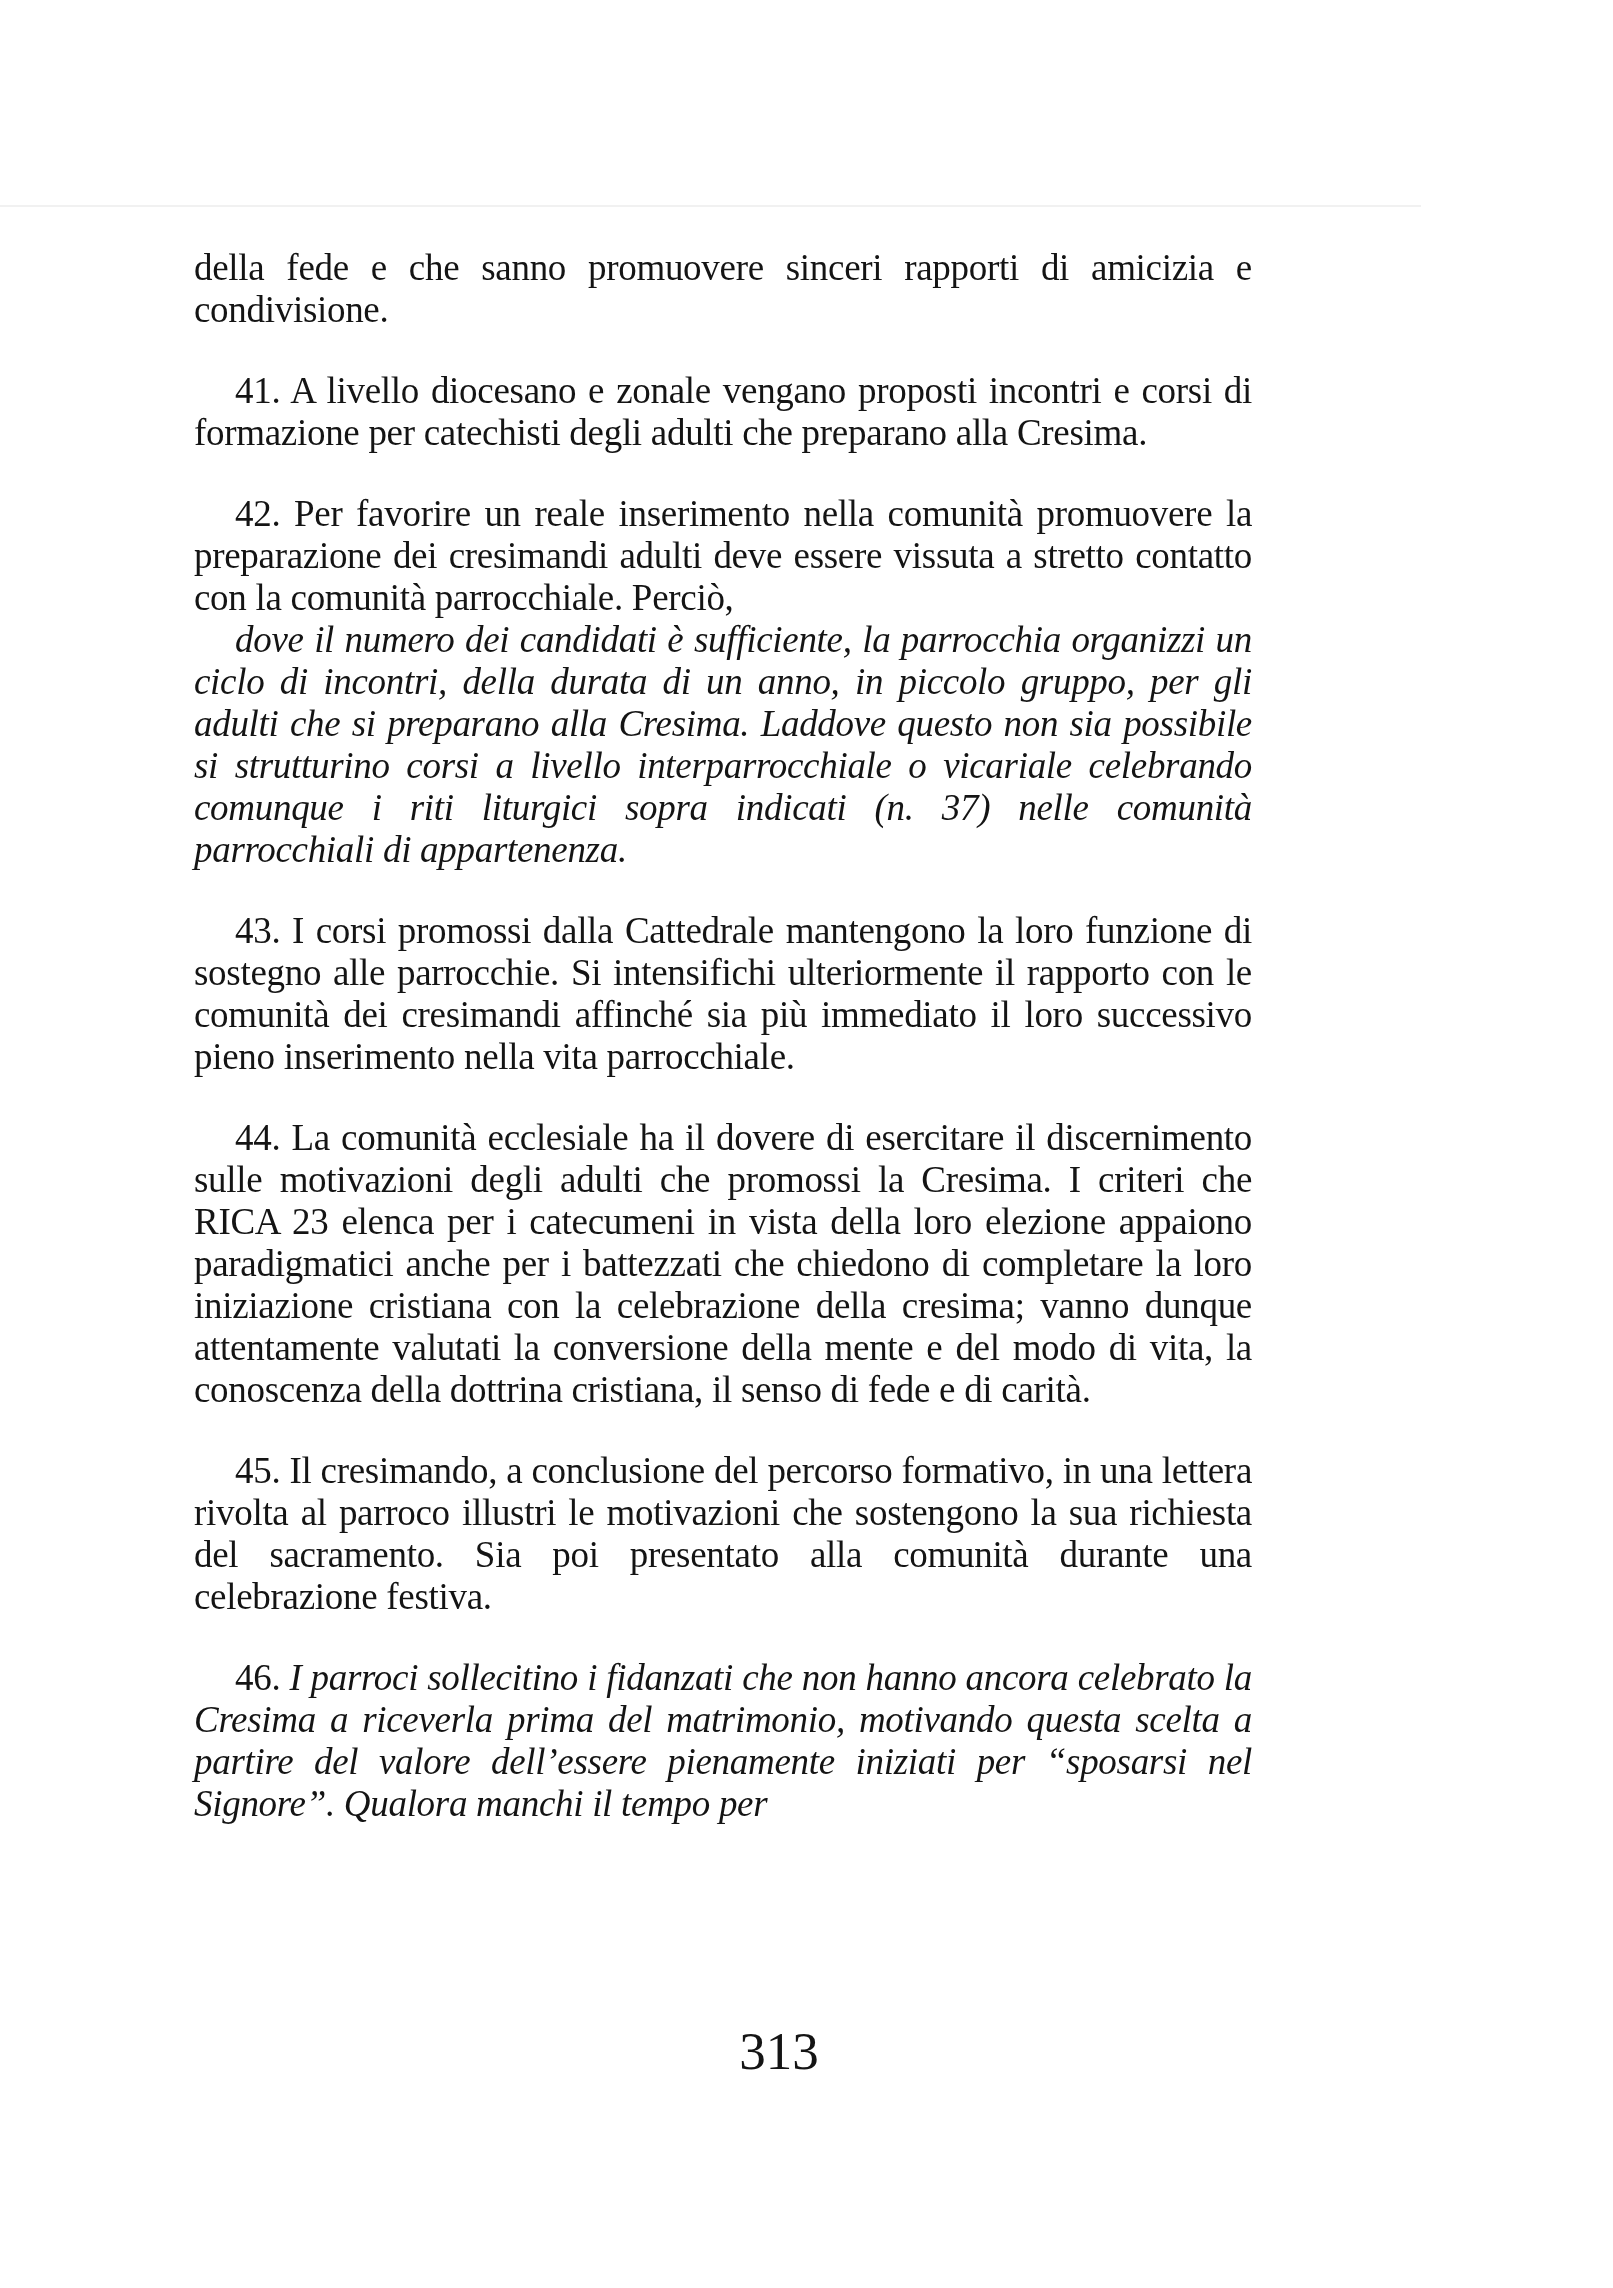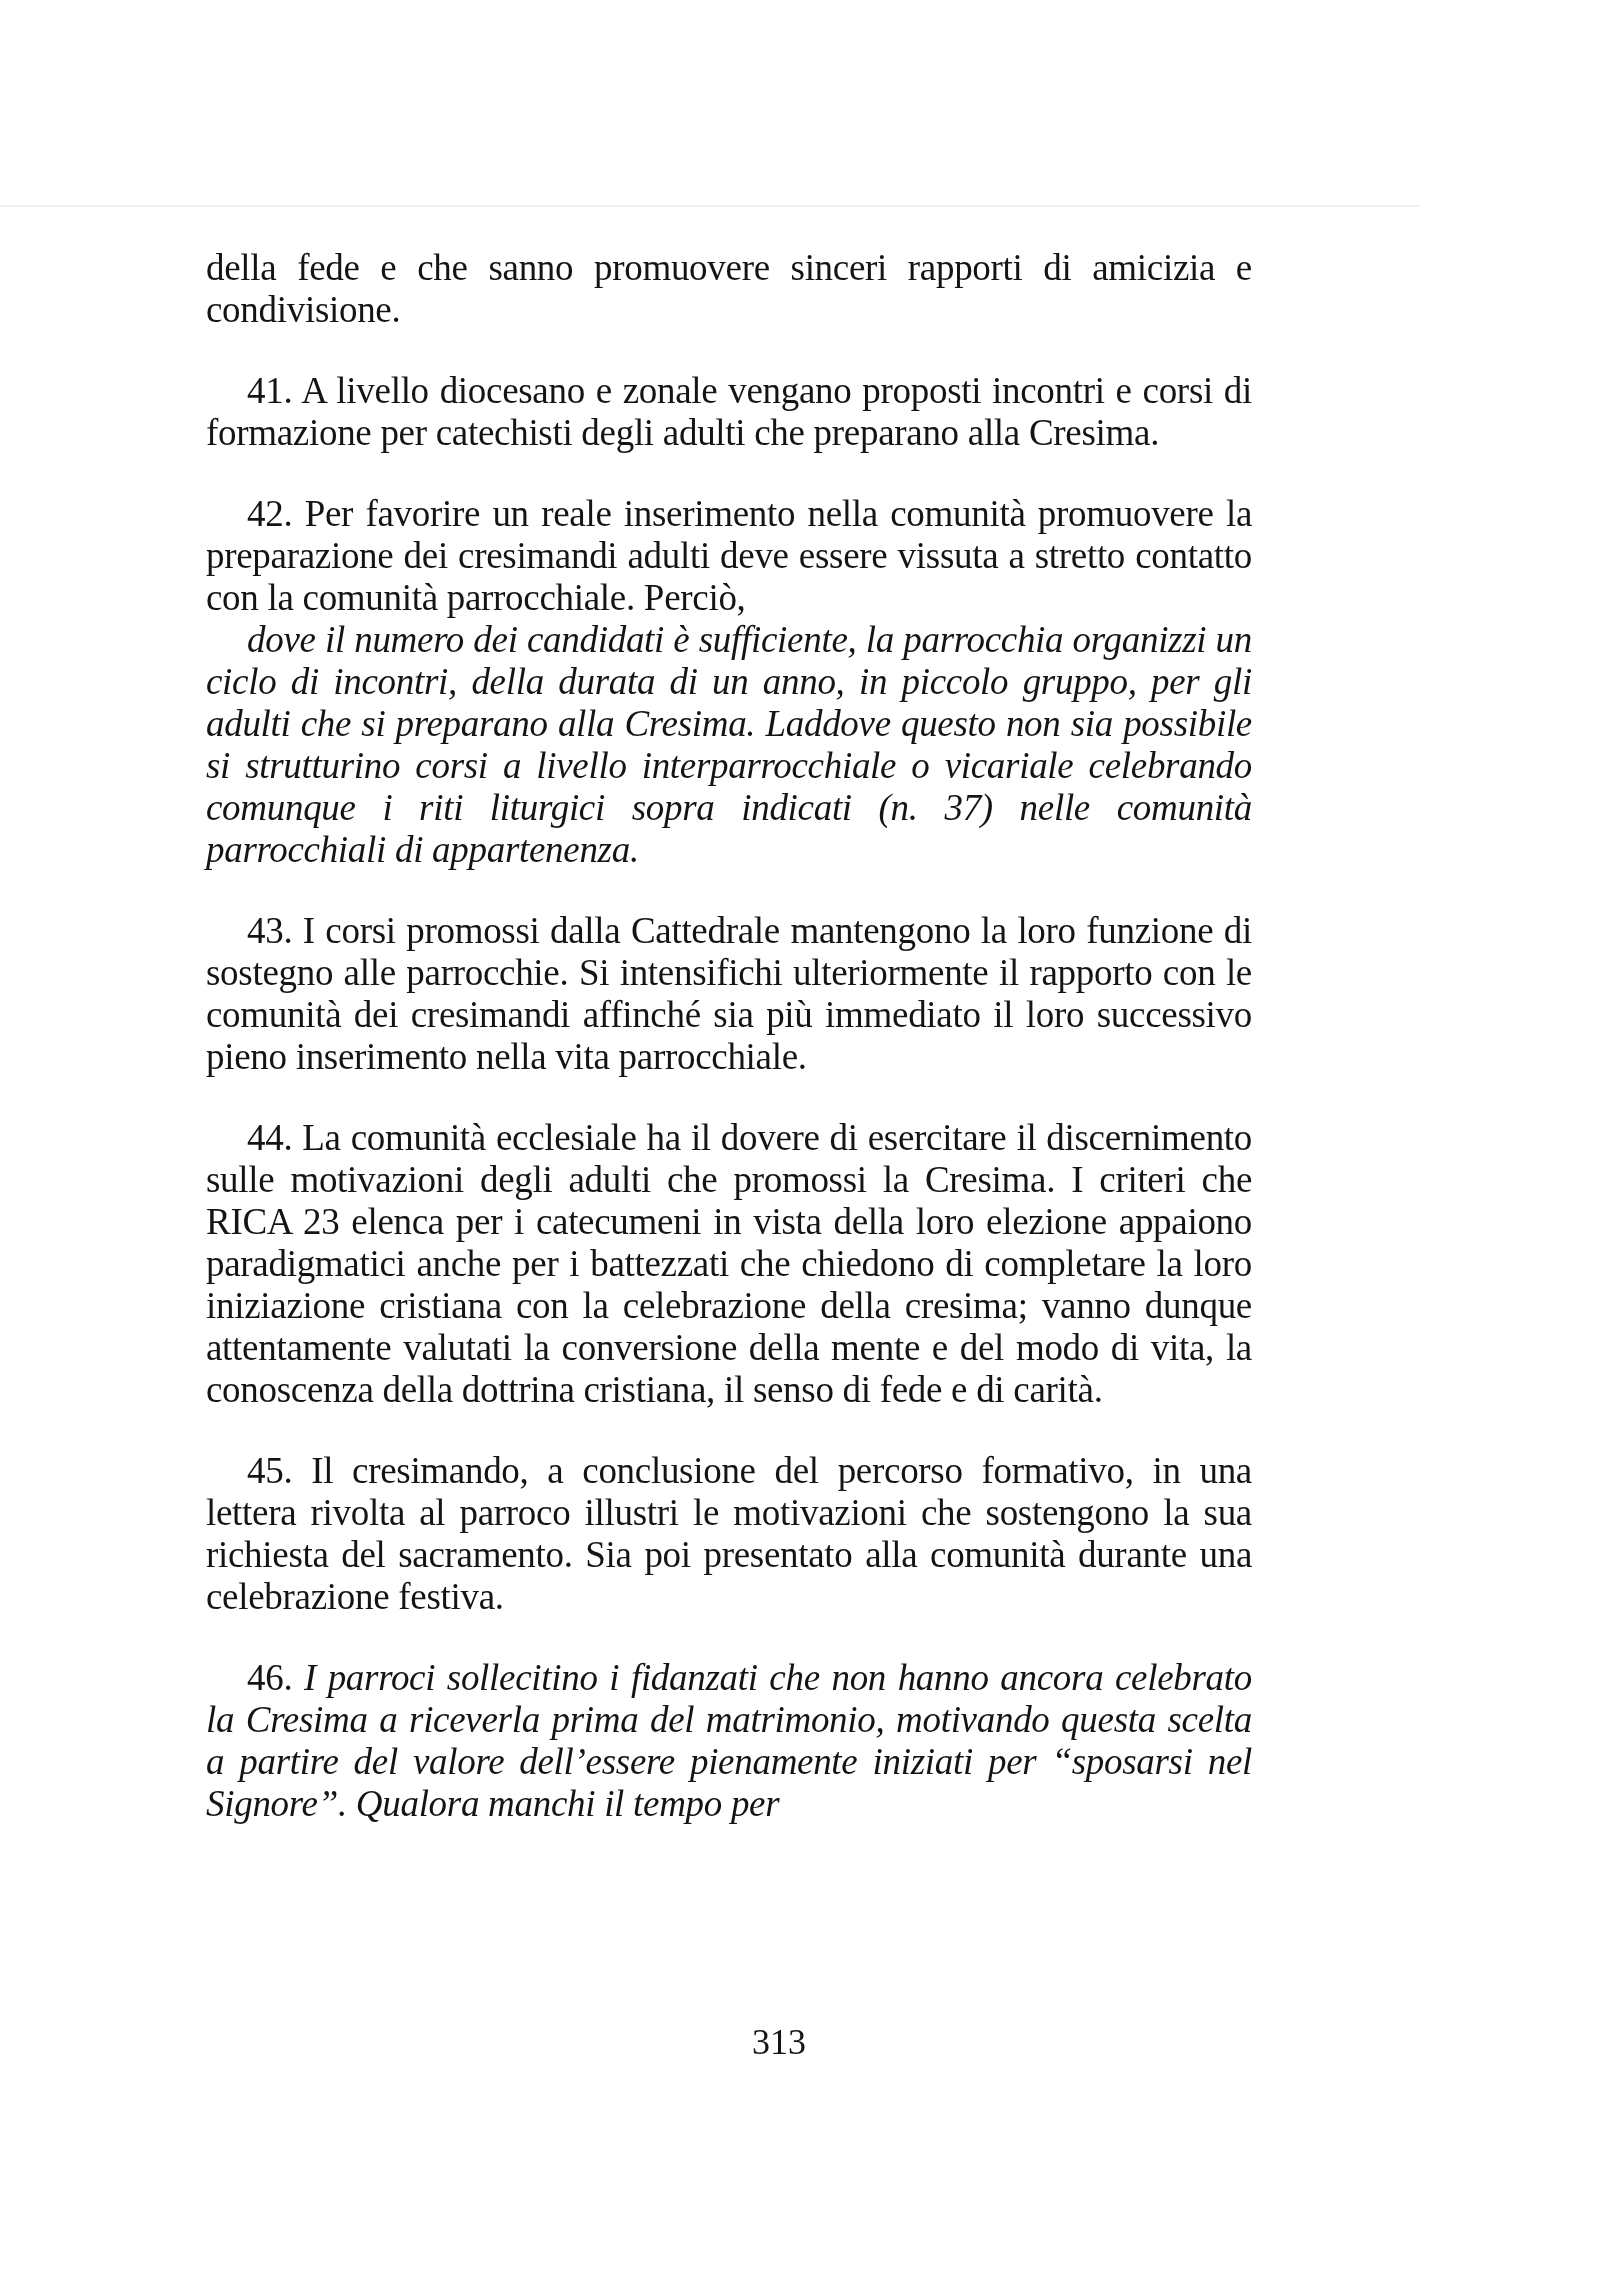--- a/index.html
+++ b/index.html
@@ -27,41 +27,41 @@
       position: absolute;
       left: 194px;
       top: 247px;
       width: 1058px;
       font-size: 37px;
       line-height: 42px;
       text-align: justify;
       letter-spacing: -0.3px;
     }
     .para {
-      margin: 0 0 39px 12px;
+      margin: 0 0 39px 0;
     }
     .para.indent {
       text-indent: 41px;
     }
     .para.block-indent {
       text-indent: 41px;
       margin-top: 0;
     }
     .para.tight { margin-bottom: 0; }
     .num { font-style: normal; font-weight: normal; }
     .it { }
     .bi { font-style: italic; font-weight: normal; }
     .b { font-weight: normal; }
     .page-number {
       position: absolute;
       left: 0;
       width: 100%;
       top: 2021px;
       text-align: center;
-      font-size: 36px;
+      font-size: 53px;
       padding-left: 0;
     }
     .page-number span { margin-left: -55px; }
   </style>
 </head>
 <body>
 
 <div class="scan-edge"></div>
 
 <main class="text-block">

